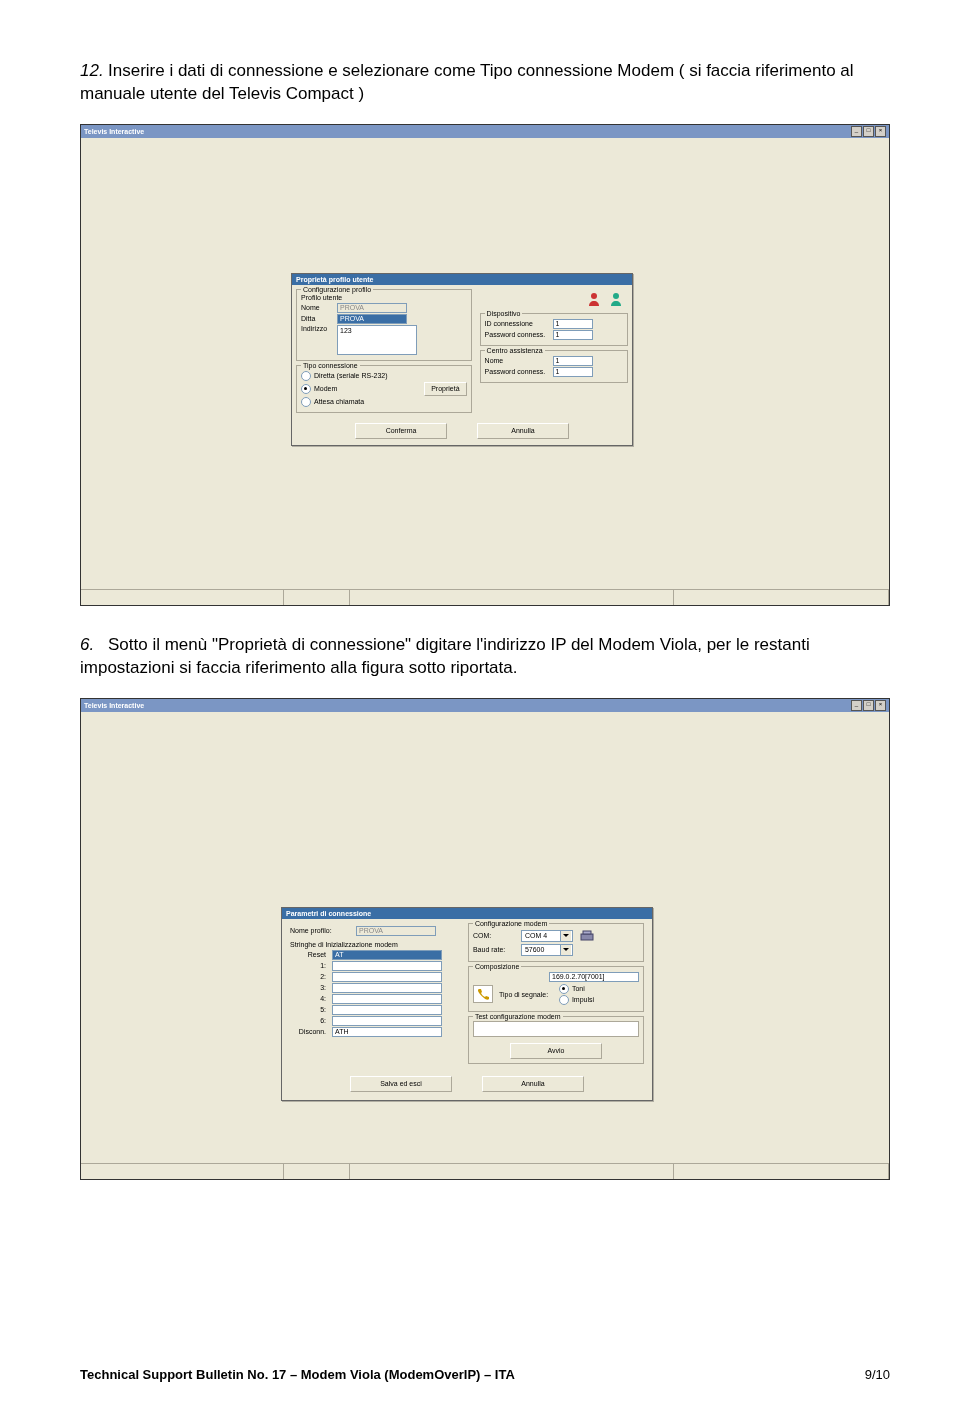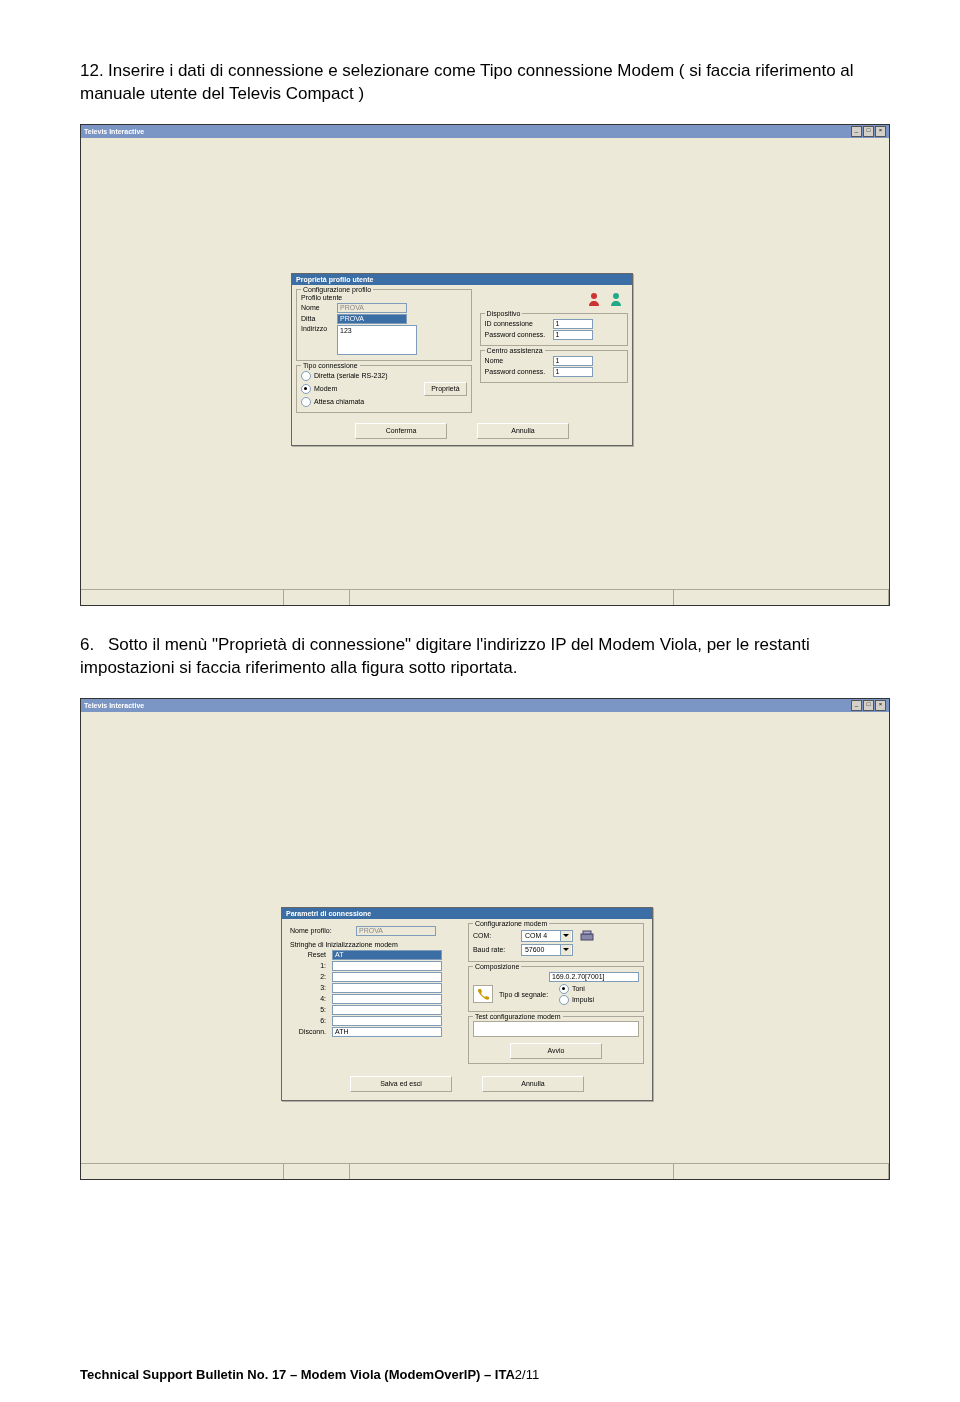--- a/index.html
+++ b/index.html
@@ -14,20 +14,21 @@
     padding: 60px 70px 30px 80px;
   }
   .step {
     font-size: 17px;
     line-height: 1.35;
     margin-bottom: 18px;
   }
   .step .num {
     display: inline-block;
     width: 28px;
+    font-style: italic;
   }
   .screenshot {
     border: 1px solid #333;
     background: #fff;
     height: 480px;
     position: relative;
     margin-bottom: 28px;
   }
   .titlebar {
     background: #7b96c4;
@@ -143,21 +144,21 @@
   }
   .select .arr{width:10px;height:10px;background:#ece9d8;border-left:1px solid #7f9db9;display:flex;align-items:center;justify-content:center;}
   .select .arr::after{content:"";border-left:3px solid transparent;border-right:3px solid transparent;border-top:3px solid #000;}
 
   .footer {
     position: fixed;
     bottom: 20px;
     width: 960px;
     font-size: 13px;
     display:flex;
-    justify-content:flex-start;
+    justify-content:space-between;
     padding: 0 70px 0 80px;
     box-sizing:border-box;
   }
   .footer .l { font-weight: bold; }
   .footer .r { }
 </style>
 </head>
 <body>
 
 <div class="page">
@@ -411,14 +412,14 @@
         <div></div>
         <div></div>
         <div></div>
       </div>
   </div>
 
 </div>
 
 <div class="footer">
   <span class="l">Technical Support Bulletin  No. 17 – Modem Viola (ModemOverIP)  – ITA</span>
-  <span class="r">2/11</span>
+  <span class="r">9/10</span>
 </div>
 
 </body></html>

